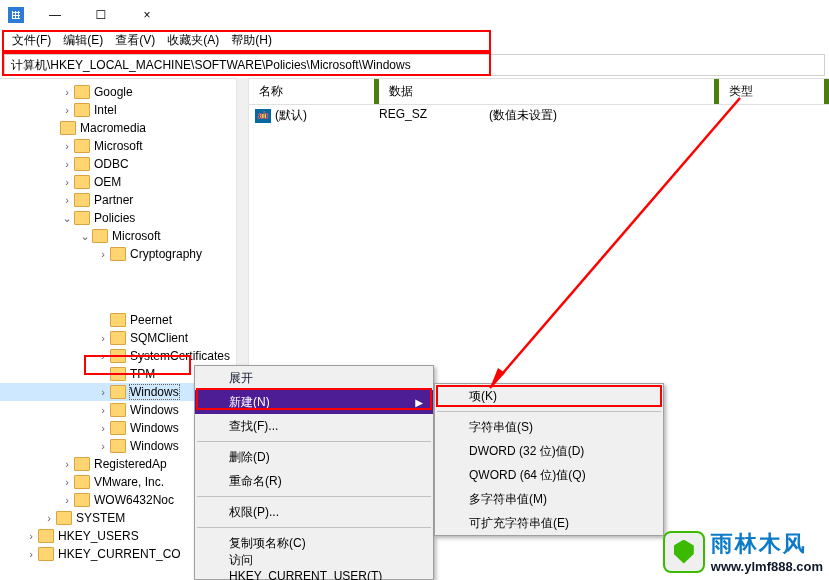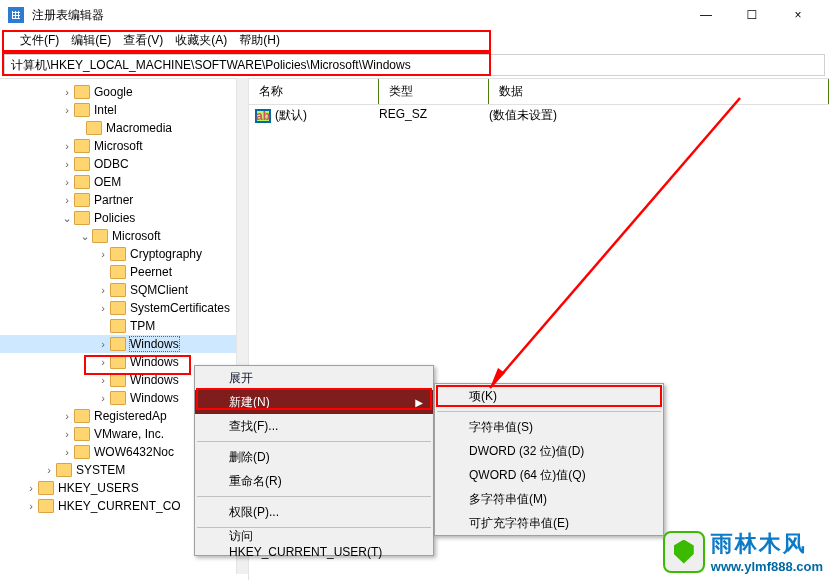--- a/index.html
+++ b/index.html
@@ -3,66 +3,65 @@
 <meta charset="utf-8">
 <style>
 *{margin:0;padding:0;box-sizing:border-box;font-family:"Microsoft YaHei","Segoe UI",sans-serif;font-size:12px}
 body{width:829px;height:580px;background:#fff;position:relative;overflow:hidden}
 .titlebar{height:30px;display:flex;align-items:center;padding:0 8px;background:#fff}
 .titlebar .icon{width:16px;height:16px;background:#2c7cd6;margin-right:8px;display:flex;align-items:center;justify-content:center}
 .titlebar .icon::before{content:"";width:8px;height:8px;background:repeating-linear-gradient(0deg,#fff 0 1px,transparent 1px 3px),repeating-linear-gradient(90deg,#fff 0 1px,transparent 1px 3px)}
 .titlebar .title{flex:1}
 .winbtns{display:flex}
 .winbtn{width:46px;height:30px;display:flex;align-items:center;justify-content:center;font-family:Arial}
-.menubar{height:22px;display:flex;align-items:center;padding:0 14px;border-bottom:1px solid transparent}
+.menubar{height:22px;display:flex;align-items:center;padding:0 6px;border-bottom:1px solid transparent}
 .menubar .mitem{padding:2px 6px}
 .redbox1{position:absolute;left:2px;top:30px;width:489px;height:22px;border:2px solid red;pointer-events:none}
 .addr{height:22px;border:1px solid #d0d0d0;margin:2px 4px 0 4px;padding:2px 6px;background:#fff}
 .redbox2{position:absolute;left:2px;top:52px;width:489px;height:24px;border:2px solid red;pointer-events:none}
 .main{display:flex;height:calc(100% - 76px);border-top:1px solid #e0e0e0;margin-top:2px}
 .tree{width:249px;border-right:1px solid #e0e0e0;overflow:hidden;padding-top:4px}
 .node{display:flex;align-items:center;height:18px;white-space:nowrap}
 .exp{width:14px;text-align:center;color:#666;font-size:11px;cursor:pointer}
 .fold{width:16px;height:14px;margin-right:4px;background:#ffd571;border:1px solid #d9a441;border-radius:1px;flex-shrink:0}
 .node.sel{background:#cde8ff}
 .node.sel .lbl{outline:1px dotted #666}
 .redbox3{position:absolute;left:84px;top:355px;width:107px;height:20px;border:2px solid red;pointer-events:none}
 .list{flex:1;position:relative}
 .lhdr{display:flex;background:#fff;border-bottom:1px solid #e0e0e0}
-.lhdr div{padding:4px 10px;border-right:1px solid #4d7c0f}
+.lhdr div{padding:4px 10px;border-right:5px solid #4d7c0f}
 .lrow{display:flex;padding:2px 0}
 .lrow .c1{width:130px;padding-left:6px;display:flex;align-items:center;gap:4px}
 .lrow .c2{width:110px}
 .lrow .c3{flex:1}
-.abicon{width:16px;height:14px;background:#bef264;border:2px solid #0369a1;color:#c56;font-size:12px;display:flex;align-items:center;justify-content:center;font-weight:bold}
+.abicon{width:16px;height:14px;background:#bef264;border:5px solid #0369a1;color:#c56;font-size:10px;display:flex;align-items:center;justify-content:center;font-weight:bold}
 .ctx{position:absolute;background:#f0f0f0;border:1px solid #a0a0a0;box-shadow:2px 2px 4px rgba(0,0,0,.3)}
 .ctx1{left:194px;top:365px;width:240px}
 .ctx2{left:434px;top:383px;width:230px}
 .ci{height:24px;display:flex;align-items:center;padding:0 30px 0 34px;position:relative}
 .ci.d{color:#0f172a}
-.ci.hl{background:#7f1d1d;color:#fff}
+.ci.hl{background:#4c1d95;color:#fff}
 .ci .arr{position:absolute;right:10px;font-size:10px}
 .sep{height:1px;background:#c0c0c0;margin:3px 2px}
 .redbox4{position:absolute;left:196px;top:388px;width:236px;height:22px;border:2px solid red;pointer-events:none}
 .redbox5{position:absolute;left:436px;top:385px;width:226px;height:22px;border:2px solid red;pointer-events:none}
 .arrow-svg{position:absolute;left:290px;top:88px;pointer-events:none}
 .wm{position:absolute;right:6px;bottom:6px;display:flex;align-items:center;gap:6px}
 .wm .badge{width:42px;height:42px;background:#efefef;border:2px solid #3bbb00;border-radius:8px;display:flex;align-items:center;justify-content:center}
 .wm .badge::before{content:"";width:20px;height:24px;background:#3bbb00;clip-path:polygon(50% 0,100% 25%,100% 60%,50% 100%,0 60%,0 25%)}
 .wm .txt{display:flex;flex-direction:column}
 .wm .t1{font-size:22px;font-weight:bold;color:#0b7bc8;letter-spacing:2px}
-.wm .t2{font-size:13px;color:#0369a1;font-weight:bold}
+.wm .t2{font-size:13px;color:#0f172a;font-weight:bold}
 .scroll-gap{position:absolute;left:236px;top:78px;width:13px;height:496px;background:#f0f0f0;border-left:1px solid #e4e4e4;border-right:1px solid #e4e4e4}
 </style>
 </head>
 <body>
 
 <div class="titlebar">
   <div class="icon"></div>
-  <div class="title">注册表编辑器</div>
   <div class="winbtns">
     <div class="winbtn">—</div>
     <div class="winbtn">☐</div>
     <div class="winbtn">×</div>
   </div>
 </div>
 
 <div class="menubar">
   <div class="mitem">文件(F)</div>
   <div class="mitem">编辑(E)</div>
@@ -80,21 +79,21 @@
       <div class="node" style="padding-left: 60px;">
         <span class="exp">›</span>
         <span class="fold"></span>
         <span class="lbl">Google</span>
       </div>
       <div class="node" style="padding-left: 60px;">
         <span class="exp">›</span>
         <span class="fold"></span>
         <span class="lbl">Intel</span>
       </div>
-      <div class="node" style="padding-left: 72px;">
+      <div class="node" style="padding-left: 46px;">
         <span class="exp"></span>
         <span class="fold"></span>
         <span class="lbl">Macromedia</span>
       </div>
       <div class="node" style="padding-left: 60px;">
         <span class="exp">›</span>
         <span class="fold"></span>
         <span class="lbl">Microsoft</span>
       </div>
       <div class="node" style="padding-left: 60px;">
@@ -120,21 +119,21 @@
       <div class="node" style="padding-left: 78px;">
         <span class="exp">⌄</span>
         <span class="fold"></span>
         <span class="lbl">Microsoft</span>
       </div>
       <div class="node" style="padding-left: 96px;">
         <span class="exp">›</span>
         <span class="fold"></span>
         <span class="lbl">Cryptography</span>
       </div>
-      <div class="node" style="padding-left: 96px;">
+      <div class="node" style="padding-left: 96px; margin-top: 48px;">
         <span class="exp"></span>
         <span class="fold"></span>
         <span class="lbl">Peernet</span>
       </div>
       <div class="node" style="padding-left: 96px;">
         <span class="exp">›</span>
         <span class="fold"></span>
         <span class="lbl">SQMClient</span>
       </div>
       <div class="node" style="padding-left: 96px;">
@@ -194,22 +193,22 @@
       </div>
       <div class="node" style="padding-left: 24px;">
         <span class="exp">›</span>
         <span class="fold"></span>
         <span class="lbl">HKEY_CURRENT_CO</span>
       </div>
     </div>
   <div class="list">
     <div class="lhdr">
       <div style="width:130px">名称</div>
+      <div style="flex:1">数据</div>
       <div style="width:110px">类型</div>
-      <div style="flex:1">数据</div>
     </div>
     <div class="lrow">
       <div class="c1">
           <span class="abicon">ab</span>
           <span>(默认)</span>
         </div>
       <div class="c2">REG_SZ</div>
       <div class="c3">(数值未设置)</div>
     </div>
   </div>
@@ -221,20 +220,21 @@
 <div class="ctx ctx1" id="ctx1">
     <div class="ci d">展开</div>
     <div class="ci hl">新建(N)<span class="arr">▶</span></div>
     <div class="ci">查找(F)...</div>
     <div class="sep"></div>
     <div class="ci">删除(D)</div>
     <div class="ci">重命名(R)</div>
     <div class="sep"></div>
     <div class="ci">权限(P)...</div>
     <div class="sep"></div>
+    <div class="ci">复制项名称(C)</div>
     <div class="ci">访问 HKEY_CURRENT_USER(T)</div>
   </div>
 <div class="ctx ctx2" id="ctx2">
     <div class="ci">项(K)</div>
     <div class="sep"></div>
     <div class="ci">字符串值(S)</div>
     <div class="ci">DWORD (32 位)值(D)</div>
     <div class="ci">QWORD (64 位)值(Q)</div>
     <div class="ci">多字符串值(M)</div>
     <div class="ci">可扩充字符串值(E)</div>

